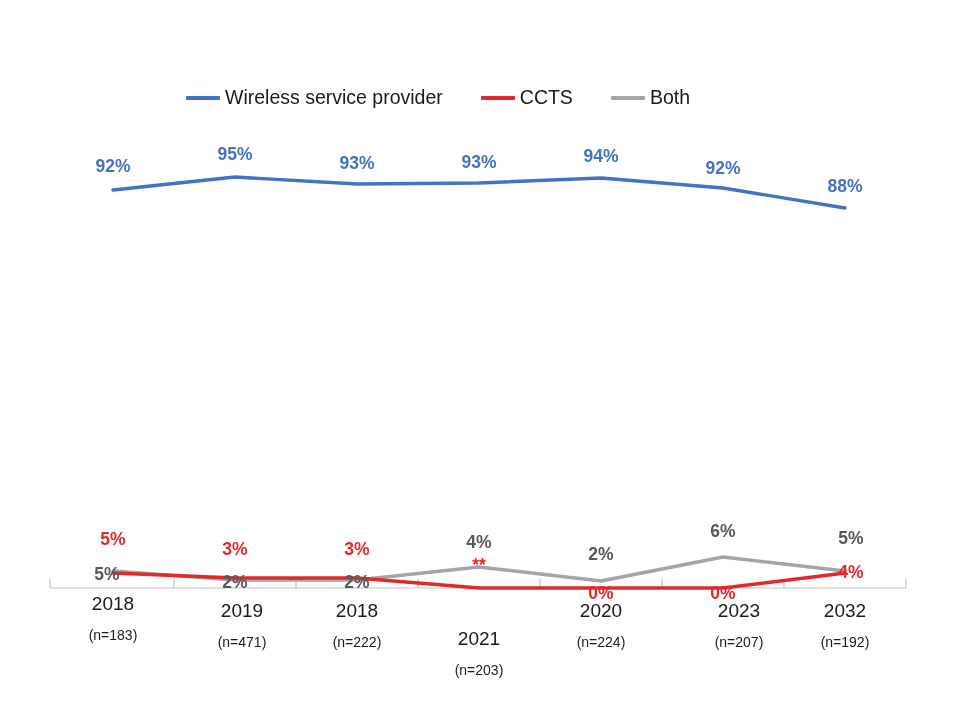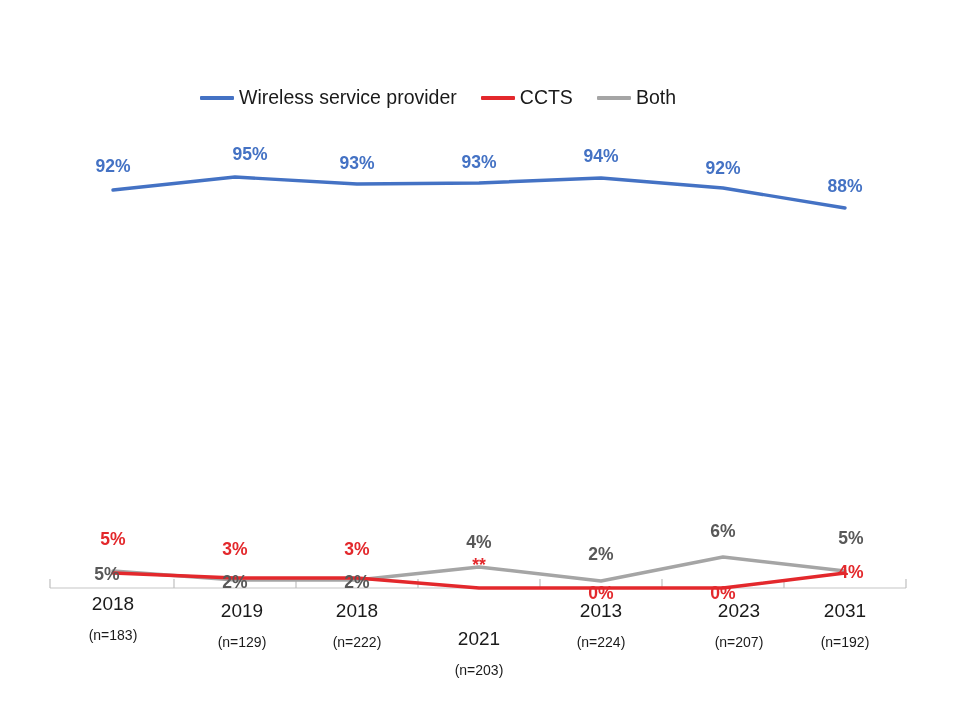--- a/index.html
+++ b/index.html
@@ -22,21 +22,21 @@
 
   
   #legend {
     position: absolute;
     left: 0;
     top: 88px;
     width: 876px;
     display: flex;
     justify-content: center;
     align-items: flex-end;
-    gap: 24px;
+    gap: 38px;
   }
   .legend-item {
     display: flex;
     align-items: center;
     gap: 5px;
   }
   .legend-swatch {
     display: block;
     width: 34px;
     height: 4px;
@@ -129,21 +129,21 @@
           </g>
       </g>
       <polyline id="series-both" fill="none" stroke="#A5A5A5" stroke-width="3.4" stroke-linejoin="round" stroke-linecap="round" points="113,571 235,580 357,580 479,567 601,581 723,557 845,571"></polyline>
       <polyline id="series-ccts" fill="none" stroke="#E3282C" stroke-width="3.4" stroke-linejoin="round" stroke-linecap="round" points="113,573 235,578 357,578 479,588 601,588 723,588 845,573"></polyline>
       <polyline id="series-wsp" fill="none" stroke="#4472C4" stroke-width="3.4" stroke-linejoin="round" stroke-linecap="round" points="113,190 235,177 357,184 479,183 601,178 723,188 845,208"></polyline>
     </svg>
   </div>
 
   <div id="labels-layer">
       <div class="dlabel blue" style="left: 113px; top: 158px;">92%</div>
-      <div class="dlabel blue" style="left: 250px; top: 146px;">95%</div>
+      <div class="dlabel blue" style="left: 235px; top: 146px;">95%</div>
       <div class="dlabel blue" style="left: 357px; top: 155px;">93%</div>
       <div class="dlabel blue" style="left: 479px; top: 154px;">93%</div>
       <div class="dlabel blue" style="left: 601px; top: 148px;">94%</div>
       <div class="dlabel blue" style="left: 723px; top: 160px;">92%</div>
       <div class="dlabel blue" style="left: 845px; top: 178px;">88%</div>
       <div class="dlabel red" style="left: 113px; top: 531px;">5%</div>
       <div class="dlabel red" style="left: 235px; top: 541px;">3%</div>
       <div class="dlabel red" style="left: 357px; top: 541px;">3%</div>
       <div class="dlabel red" style="left: 479px; top: 557px;">**</div>
       <div class="dlabel red" style="left: 601px; top: 585px;">0%</div>
@@ -157,37 +157,37 @@
       <div class="dlabel gray" style="left: 723px; top: 523px;">6%</div>
       <div class="dlabel gray" style="left: 851px; top: 530px;">5%</div>
     </div>
   <div id="cats-layer">
       <div class="cat-tick" style="left: 113px; top: 593px;">
         <div class="cat-year">2018</div>
         <div class="cat-n">(n=183)</div>
       </div>
       <div class="cat-tick" style="left: 242px; top: 600px;">
         <div class="cat-year">2019</div>
-        <div class="cat-n">(n=129)</div>
+        <div class="cat-n">(n=471)</div>
       </div>
       <div class="cat-tick" style="left: 357px; top: 600px;">
         <div class="cat-year">2018</div>
         <div class="cat-n">(n=222)</div>
       </div>
       <div class="cat-tick" style="left: 479px; top: 628px;">
         <div class="cat-year">2021</div>
         <div class="cat-n">(n=203)</div>
       </div>
       <div class="cat-tick" style="left: 601px; top: 600px;">
-        <div class="cat-year">2013</div>
+        <div class="cat-year">2020</div>
         <div class="cat-n">(n=224)</div>
       </div>
       <div class="cat-tick" style="left: 739px; top: 600px;">
         <div class="cat-year">2023</div>
         <div class="cat-n">(n=207)</div>
       </div>
       <div class="cat-tick" style="left: 845px; top: 600px;">
-        <div class="cat-year">2031</div>
+        <div class="cat-year">2032</div>
         <div class="cat-n">(n=192)</div>
       </div>
     </div>
 
 </div>
 
 </body></html>

